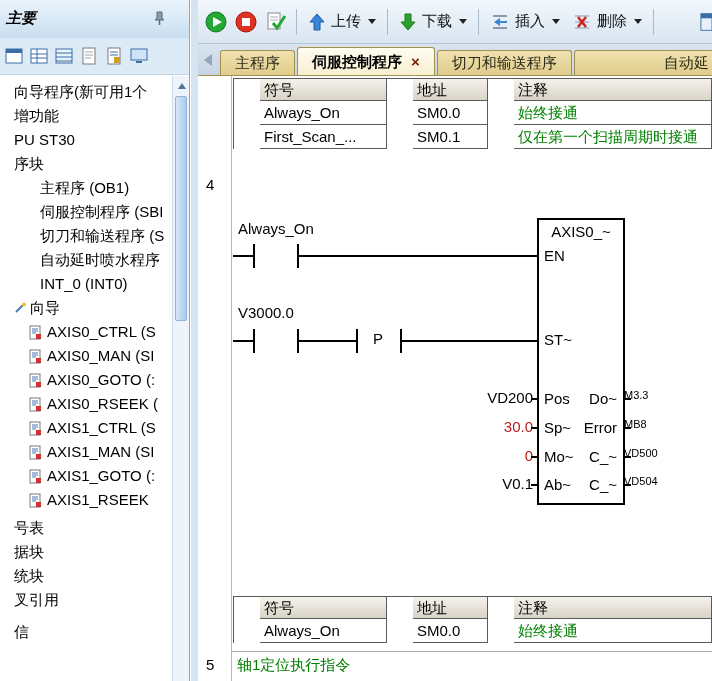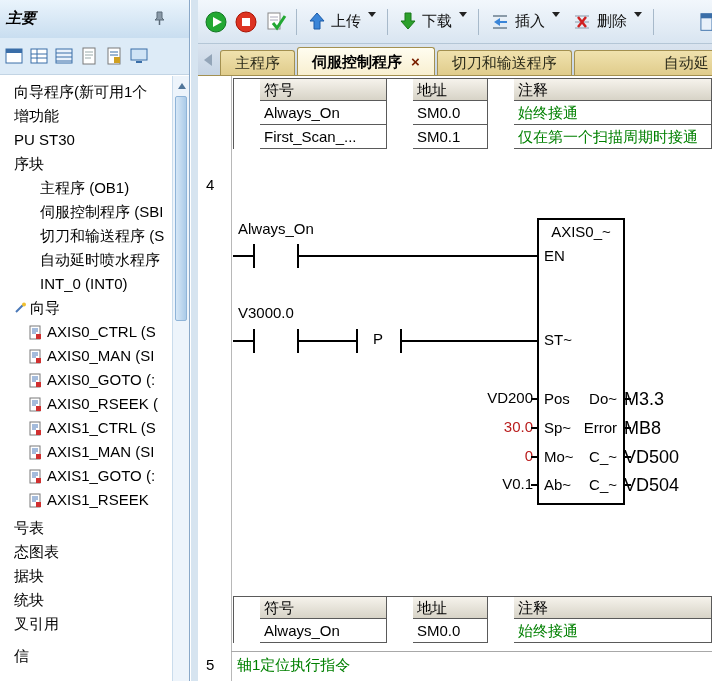--- a/index.html
+++ b/index.html
@@ -27,21 +27,21 @@
   .vs-thumb { position:absolute; left:2px; right:2px; top:20px; height:225px; background:linear-gradient(90deg,#d6e7f7,#abcbe8); border:1px solid #8fb4d8; border-radius:2px; }
   .splitter { position:absolute; left:191px; top:0; width:7px; height:100%; background:#d6e4f0; }
 
   
   .main { position:absolute; left:198px; top:0; width:514px; height:681px; }
 
   
   .toolbar { position:absolute; left:0; top:0; width:100%; height:44px; background:linear-gradient(#f2f7fc,#d9e5f1); border-bottom:1px solid #b4c6d6; display:flex; align-items:center; gap:6px; padding-left:6px; overflow:hidden; }
   .tb-btn { display:flex; align-items:center; justify-content:center; width:24px; height:24px; flex:0 0 auto; }
   .tb-sep { width:1px; height:26px; background:#a7b9ca; flex:0 0 auto; margin:0 2px; }
-  .tb-group { display:flex; gap:5px; flex:0 0 auto; padding:2px 3px; }
+  .tb-group { display:flex; align-items:center; gap:5px; flex:0 0 auto; padding:2px 3px; }
   .tb-label { font-size:15px; color:#101010; }
   .caret { width:0; height:0; border-left:4px solid transparent; border-right:4px solid transparent; border-top:5px solid #222; margin-left:2px; }
   .tb-right { margin-left:auto; margin-right:-12px; flex:0 0 auto; }
 
   
   .tabbar { position:absolute; left:0; top:44px; width:100%; height:32px; background:linear-gradient(#dae4ef,#c6d4e4); border-bottom:1px solid #a39050; overflow:hidden;text-align:right; }
   .tab-scroll-left { position:absolute; left:6px; top:10px; width:0; height:0; border-top:6px solid transparent; border-bottom:6px solid transparent; border-right:8px solid #93a5b8; }
   .tabs { position:absolute; left:22px; top:0; right:0; height:32px; display:flex; align-items:flex-end; }
   .tab { height:26px; line-height:24px; padding:0 14px; background:linear-gradient(#f0e2ae,#dfcb8a); border:1px solid #a39050; border-bottom:none; border-radius:3px 3px 0 0; margin-right:2px; white-space:nowrap; color:#2a2a1a; }
   .tab.active { height:30px; line-height:28px; background:linear-gradient(#fffdf0,#f8efcf); font-weight:bold; color:#000; margin-bottom:-1px; border-bottom:1px solid #fdf8e4; }
@@ -68,21 +68,21 @@
   
   .wire { position:absolute; height:2px; background:#000; }
   .vbar { position:absolute; width:2px; height:24px; background:#000; }
   .lad-lbl { position:absolute; font-size:15px; color:#000; white-space:nowrap; }
   .edge-p { position:absolute; left:158px; width:44px; top:254px; text-align:center; font-size:15px; }
   .fblock { position:absolute; left:339px; top:142px; width:88px; height:287px; border:2px solid #000; background:#fff; }
   .fb-title { position:absolute; left:0; right:0; top:3px; text-align:center; font-size:15px; }
   .fb-pin-l { position:absolute; left:5px; font-size:15px; }
   .fb-pin-r { position:absolute; right:6px; font-size:15px; }
   .op-l { position:absolute; left:235px; width:100px; text-align:right; font-size:15px; }
-  .op-r { position:absolute; left:426px; font-size:18px; }
+  .op-r { position:absolute; left:426px; font-size:11px; }
   .const { color:#b91c1c; }
   .stub { position:absolute; width:8px; height:2px; background:#000; }
 </style>
 </head>
 <body>
 
 <div class="screen">
 
   <div class="sidebar">
     <div class="sb-header">
@@ -253,23 +253,20 @@
             <svg width="15" height="15" viewBox="0 0 15 15">
               <rect x="2" y="1" width="10" height="13" fill="#fff" stroke="#7a7a7a"></rect>
               <path d="M4 4h6M4 6h6M4 8h4" stroke="#4a78b8"></path>
               <rect x="8" y="9" width="5" height="5" fill="#d03030"></rect>
             </svg>
           </span>
         <span>AXIS1_RSEEK</span>
       </div>
       <div class="trow a mt4">
           <span>号表</span>
-        </div>
-      <div class="trow a">
-          <span>态图表</span>
         </div>
       <div class="trow a">
           <span>据块</span>
         </div>
       <div class="trow a">
           <span>统块</span>
         </div>
       <div class="trow a">
           <span>叉引用</span>
         </div>

